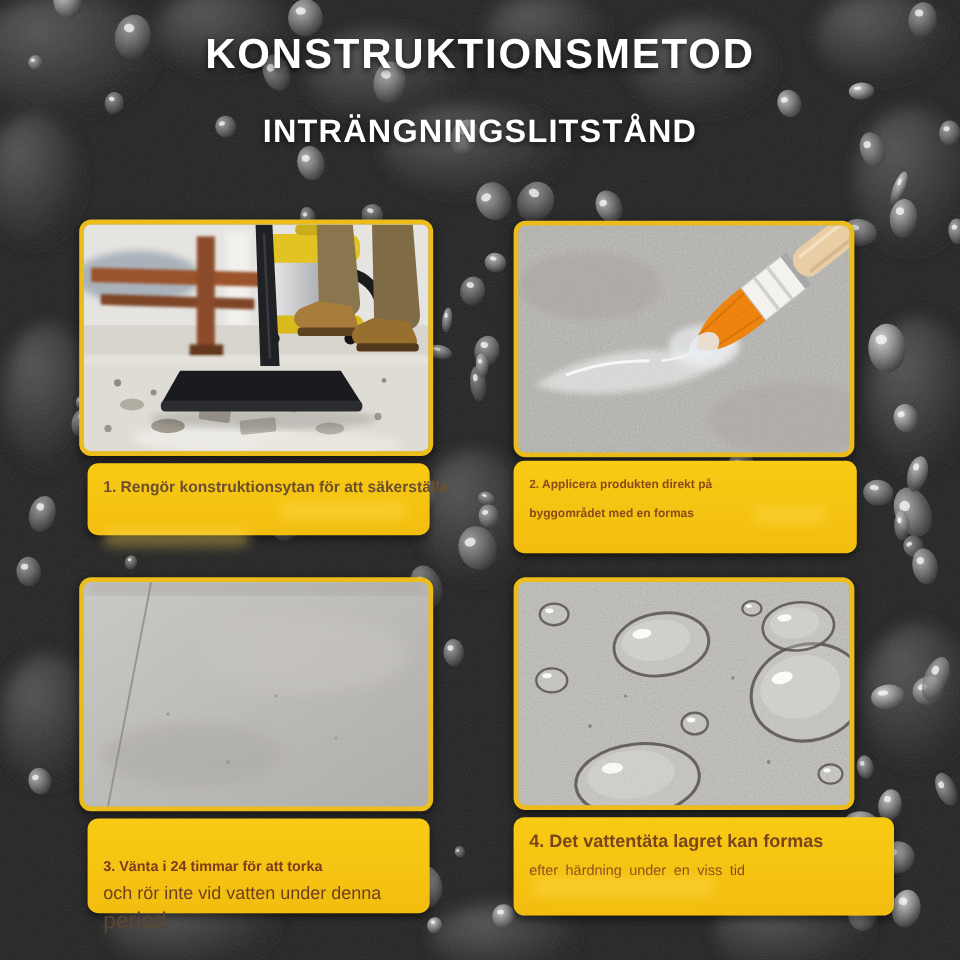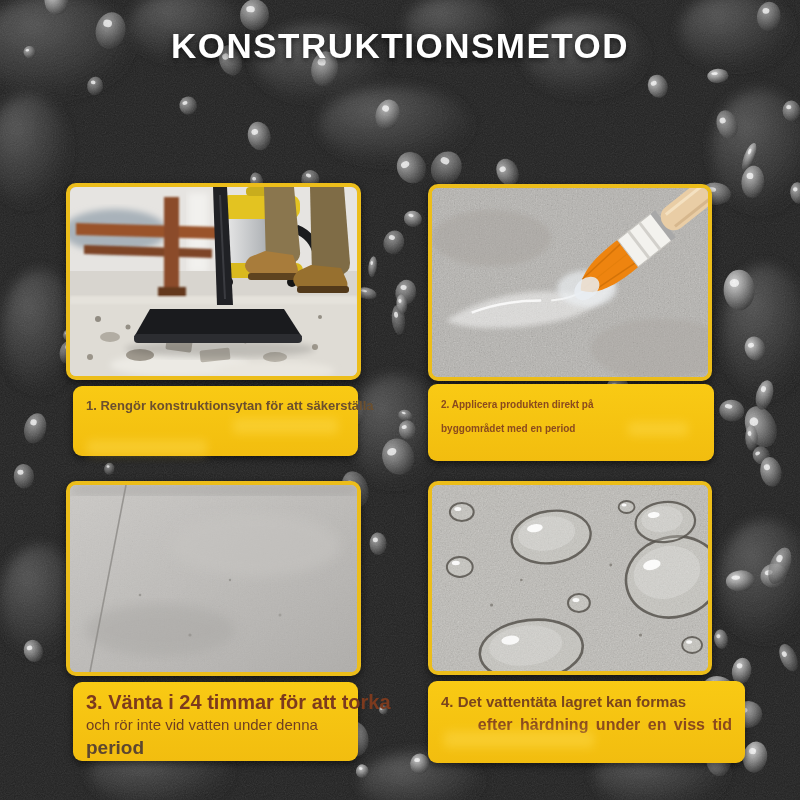--- a/index.html
+++ b/index.html
@@ -16,31 +16,31 @@
     background:#b9b7b3;box-shadow:0 3px 9px rgba(0,0,0,.55);}
   .photo svg{display:block;width:100%;height:100%;}
   .p1{left:66px;top:183px;width:287px;height:189px;}
   .p2{left:428px;top:184px;width:276px;height:189px;}
   .p3{left:66px;top:481px;width:287px;height:187px;}
   .p4{left:428px;top:481px;width:276px;height:186px;}
 
   .caption{position:absolute;box-sizing:border-box;padding:9px 13px;border-radius:9px;
     background:linear-gradient(180deg,#f9ca14,#f2bd0f);box-shadow:0 3px 7px rgba(0,0,0,.5);}
   .ln{display:block;white-space:nowrap;}
-  .c1{left:73px;top:386px;width:285px;height:70px;color:#6b4f2e;}
+  .c1{left:73px;top:386px;width:285px;height:60px;color:#6b4f2e;}
   .c1 .ln{font-size:13px;line-height:21px;font-weight:700;}
   .c2{left:428px;top:384px;width:286px;height:77px;color:#8a4a1e;}
   .c2 .ln{font-size:10px;line-height:24px;font-weight:700;}
   .c3{left:73px;top:682px;width:285px;height:79px;}
-  .c3 .ln1{font-size:20px;line-height:23px;font-weight:700;color:#7c3a1e;}
+  .c3 .ln1{font-size:12px;line-height:23px;font-weight:700;color:#7c3a1e;margin-top:20px;}
   .c3 .ln2{font-size:15px;line-height:22px;font-weight:500;color:#6f3f22;}
-  .c3 .ln3{font-size:19px;line-height:24px;font-weight:700;color:#5c4630;}
+  .c3 .ln3{font-size:19px;line-height:24px;font-weight:400;color:#5c4630;}
   .c4{left:428px;top:681px;width:317px;height:82px;}
   .c4 .ln1{font-size:15px;line-height:23px;font-weight:600;color:#7a451d;}
-  .c4 .ln2{font-size:16px;line-height:24px;font-weight:700;word-spacing:3px;color:#8a4a1e;text-align:right;}
+  .c4 .ln2{font-size:12px;line-height:24px;font-weight:400;word-spacing:3px;color:#8a4a1e;}
   .residue{position:absolute;background:#ffdf5a;opacity:.38;filter:blur(5px);border-radius:4px;}
 </style>
 </head>
 <body>
 
 <div class="stage">
 
   <svg class="bg" viewBox="0 0 800 800">
     <defs>
       <radialGradient id="blobG" cx="35%" cy="30%" r="75%">
@@ -440,20 +440,21 @@
         </g>
         <g transform="translate(401.9 304.2) rotate(-6.0)">
           <ellipse rx="5.4" ry="9.7" fill="url(#dropG)" opacity="0.78"></ellipse>
           <ellipse cx="-1.6" cy="-3.4" rx="1.6" ry="1.9" fill="#ffffff" opacity="0.75"></ellipse>
         </g>
       </g>
     <rect width="800" height="800" filter="url(#grainF)" opacity="0.15"></rect>
   </svg>
 
   <div class="title">KONSTRUKTIONSMETOD</div>
+  <div class="subtitle">INTRÄNGNINGSLITSTÅND</div>
 
   <div class="photo p1">
     <svg viewBox="0 0 287 189" preserveAspectRatio="none">
       <defs>
         <linearGradient id="drumG" x1="0" y1="0" x2="1" y2="0">
           <stop offset="0" stop-color="#e9e9e9"></stop>
             <stop offset=".5" stop-color="#b7babd"></stop>
           <stop offset="1" stop-color="#80848a"></stop>
         </linearGradient>
         <filter id="b1a">
@@ -658,21 +659,21 @@
   </div>
 
   <div class="caption c1">
     <span class="ln">1. Rengör konstruktionsytan för att säkerställa</span>
     <span class="residue" style="left:160px;top:32px;width:105px;height:16px;"></span>
     <span class="residue" style="left:14px;top:54px;width:120px;height:15px;"></span>
   </div>
 
   <div class="caption c2">
     <span class="ln">2. Applicera produkten direkt på</span>
-    <span class="ln">byggområdet med en period</span>
+    <span class="ln">byggområdet med en formas</span>
     <span class="residue" style="left:200px;top:38px;width:60px;height:14px;"></span>
   </div>
 
   <div class="caption c3">
     <span class="ln ln1">3. Vänta i 24 timmar för att torka</span>
     <span class="ln ln2">och rör inte vid vatten under denna</span>
     <span class="ln ln3">period</span>
   </div>
 
   <div class="caption c4">

